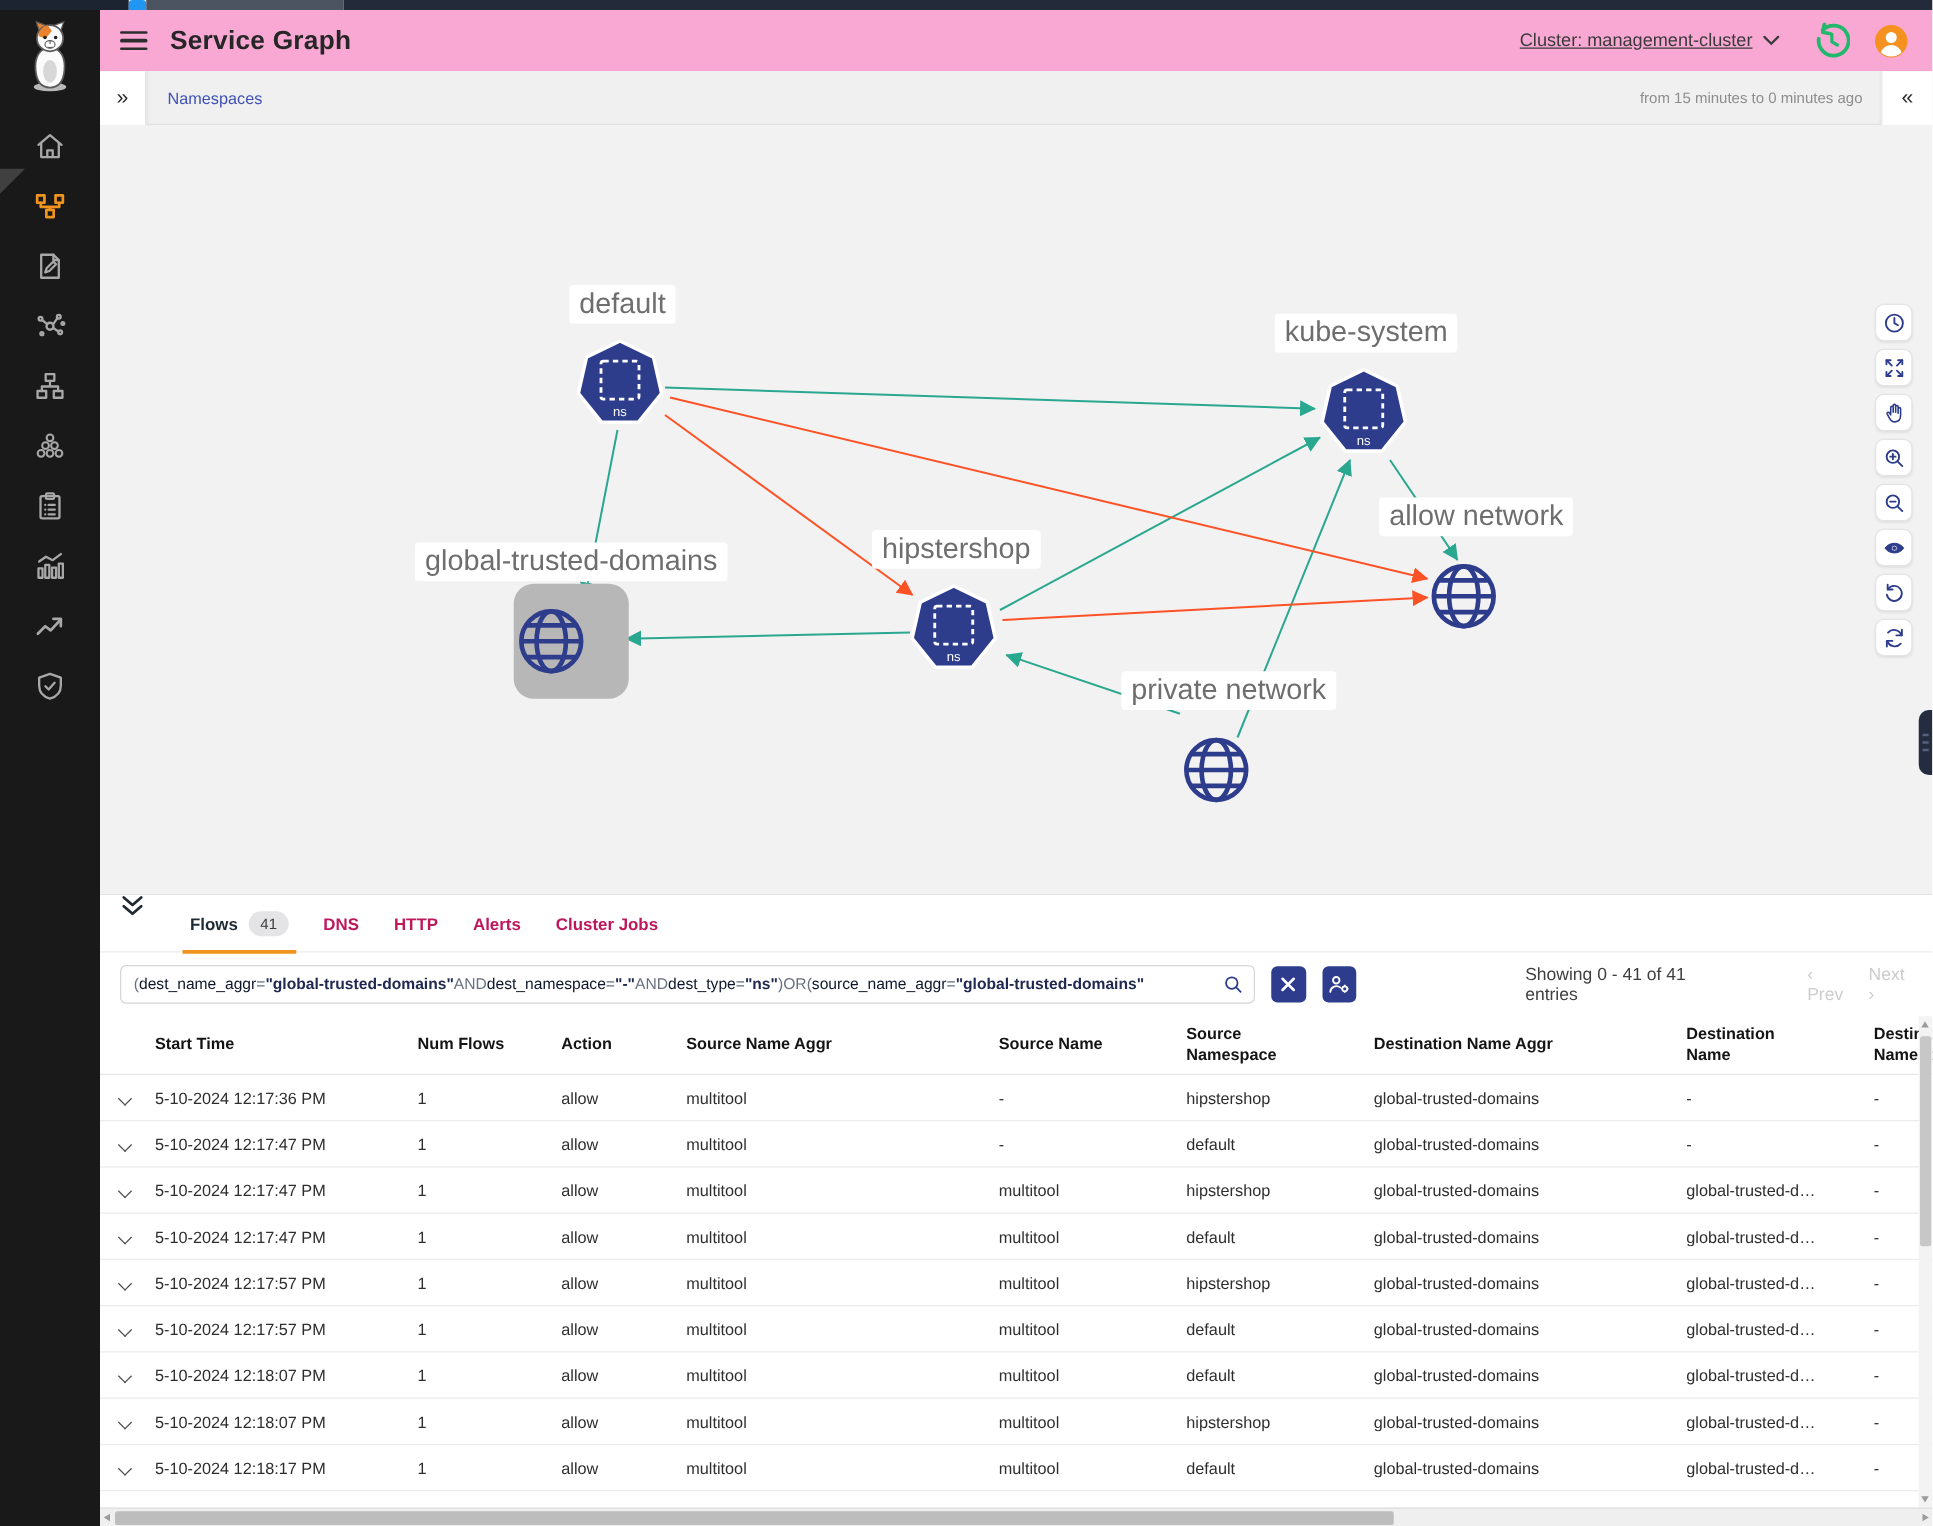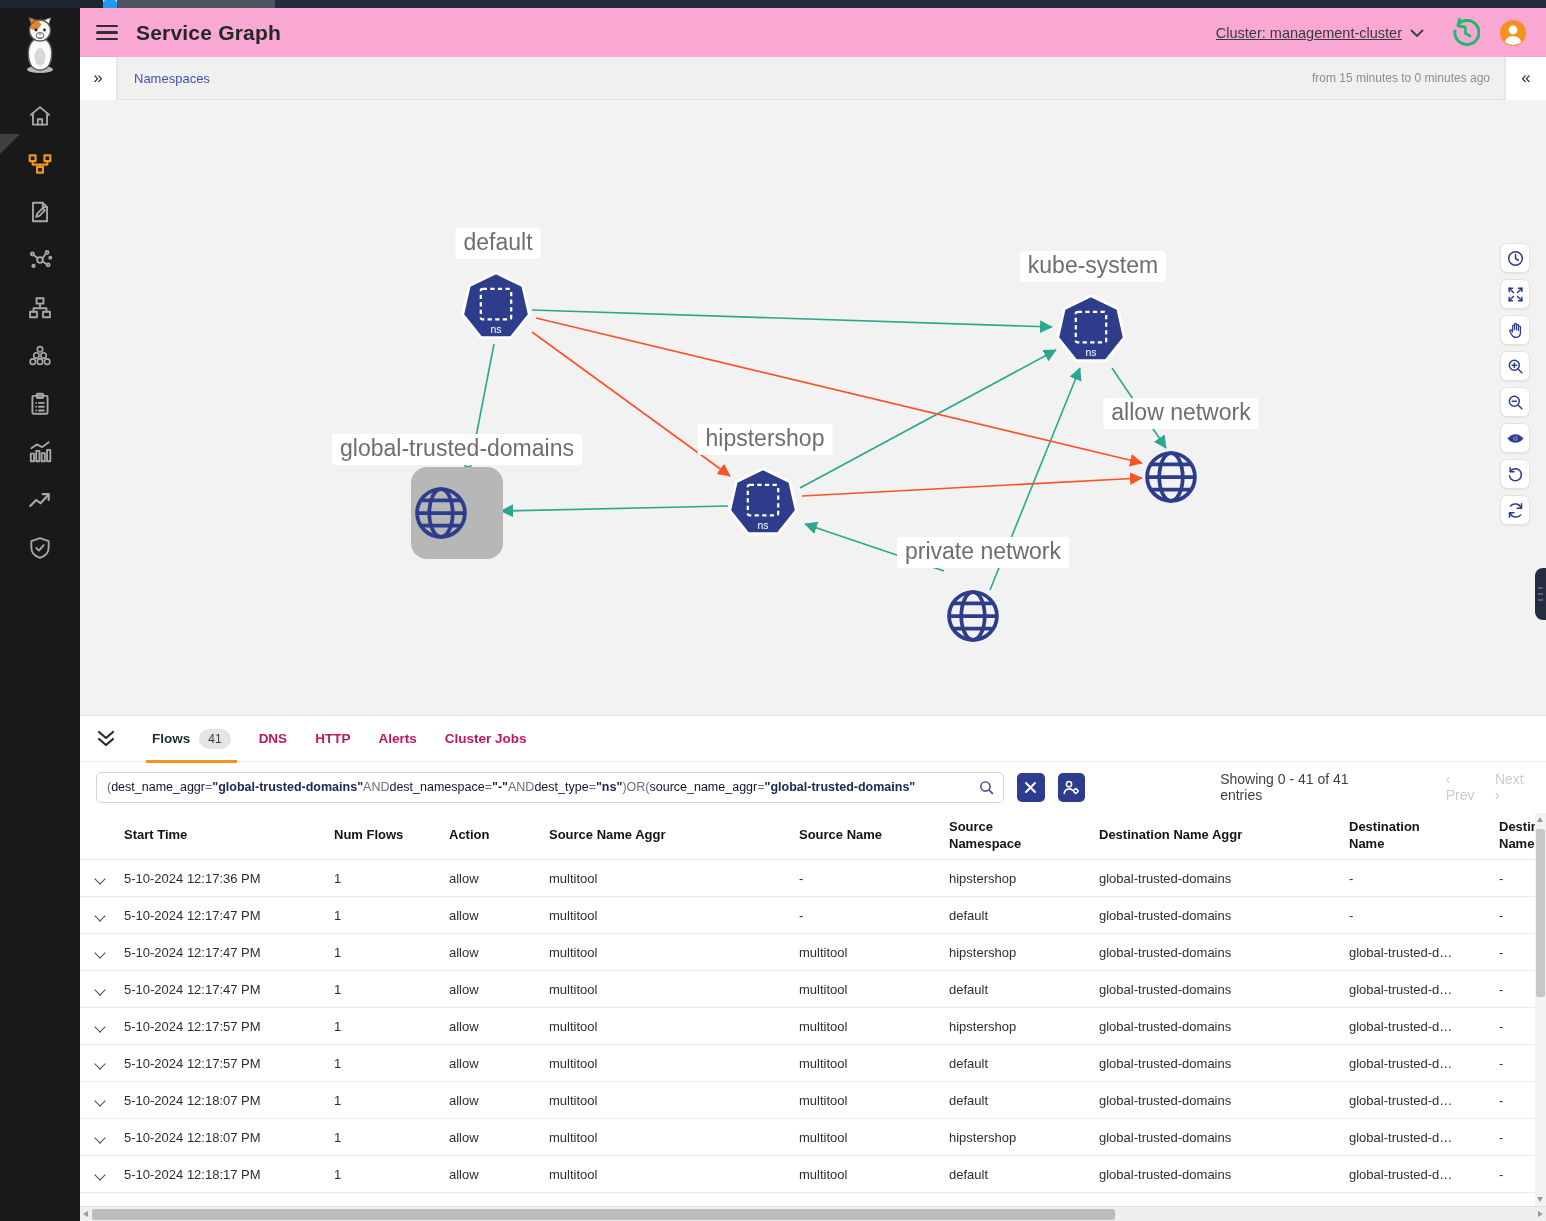--- a/index.html
+++ b/index.html
@@ -47,21 +47,21 @@
 
   .gtoolbar { position:absolute; right:16px; top:143px; z-index:4; display:flex; flex-direction:column; gap:6px; }
   .gbtn { width:30px; height:30px; background:#fff; border:1px solid #e4e4e6; border-radius:7px; box-shadow:0 1px 2px rgba(0,0,0,.07); display:flex; align-items:center; justify-content:center; cursor:pointer; }
   .gbtn svg { stroke:#2d3c8c; }
 
   .side-handle { position:absolute; right:0; top:468px; width:11px; height:52px; background:#232d3f; border-radius:8px 0 0 8px; z-index:4; cursor:pointer; display:flex; flex-direction:column; gap:4px; justify-content:center; align-items:center; }
   .side-handle i { width:5px; height:2px; background:#55607a; display:block; }
 
   
   .panel { position:relative; height:506px; background:#fff; border-top:1px solid #e2e2e2; }
-  .tabs-row { height:46px; display:flex; align-items:center; padding-left:16px; border-bottom:1px solid #ececec; }
+  .tabs-row { height:46px; display:flex; padding-left:16px; border-bottom:1px solid #ececec; }
   .panel-collapse { cursor:pointer; margin-right:22px; display:flex; }
   .tab { position:relative; height:46px; display:flex; align-items:center; gap:9px; padding:0 14px; font-size:13.5px; font-weight:bold; color:#be185d; cursor:pointer; }
   .tab.active { color:#1f2a33; }
   .tab.active::after { content:""; position:absolute; left:8px; right:8px; bottom:-1px; height:3px; background:var(--accent); }
   .badge { background:#e4e4e6; color:#3c3c3c; font-size:12px; font-weight:normal; padding:3px 9px; border-radius:11px; }
 
   .filter-row { height:50px; display:flex; align-items:center; padding:0 16px; }
   .filter-input { width:955px; height:31px; border:1px solid #d6d6d9; border-radius:5px; background:#fff; display:flex; align-items:center; padding:0 8px 0 10px; font-size:12.5px; white-space:nowrap; overflow:hidden; cursor:text; }
   .tok-field{color:#0f172a;} .tok-op{color:#68707f;} .tok-val{color:#20294f;font-weight:bold;} .tok-paren{color:#68707f;}
   .filter-mag { margin-left:auto; display:flex; }

